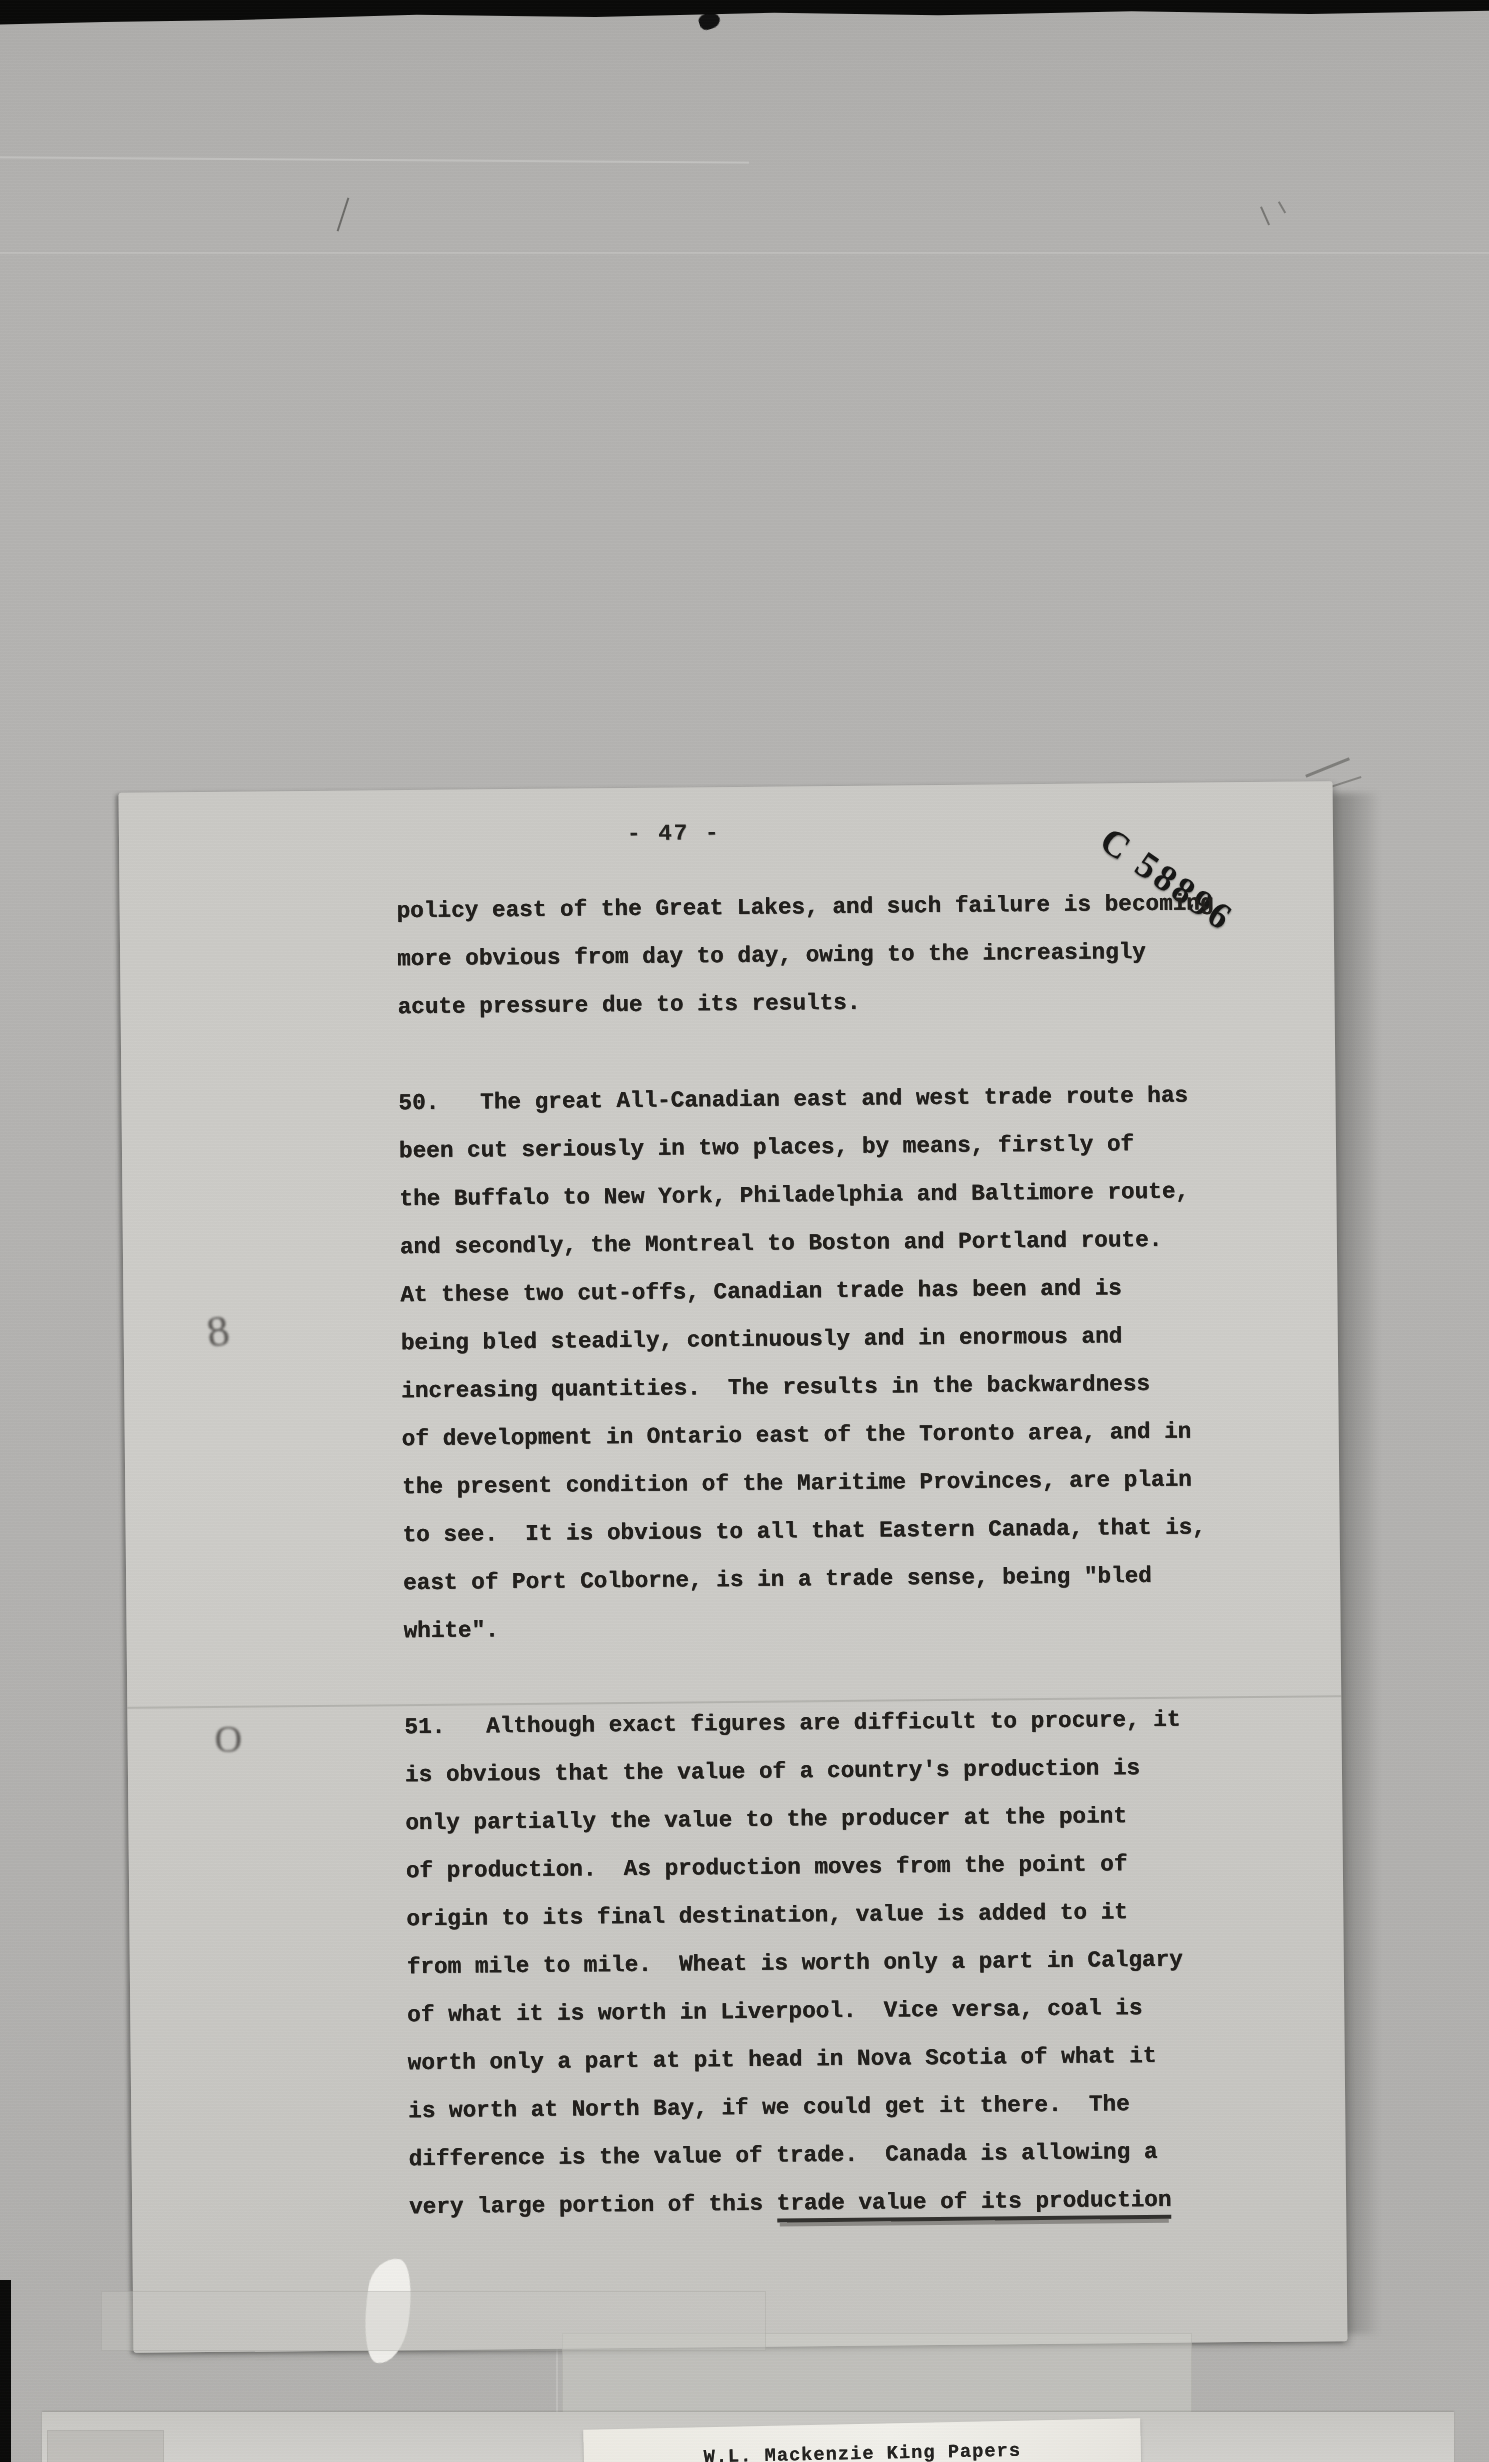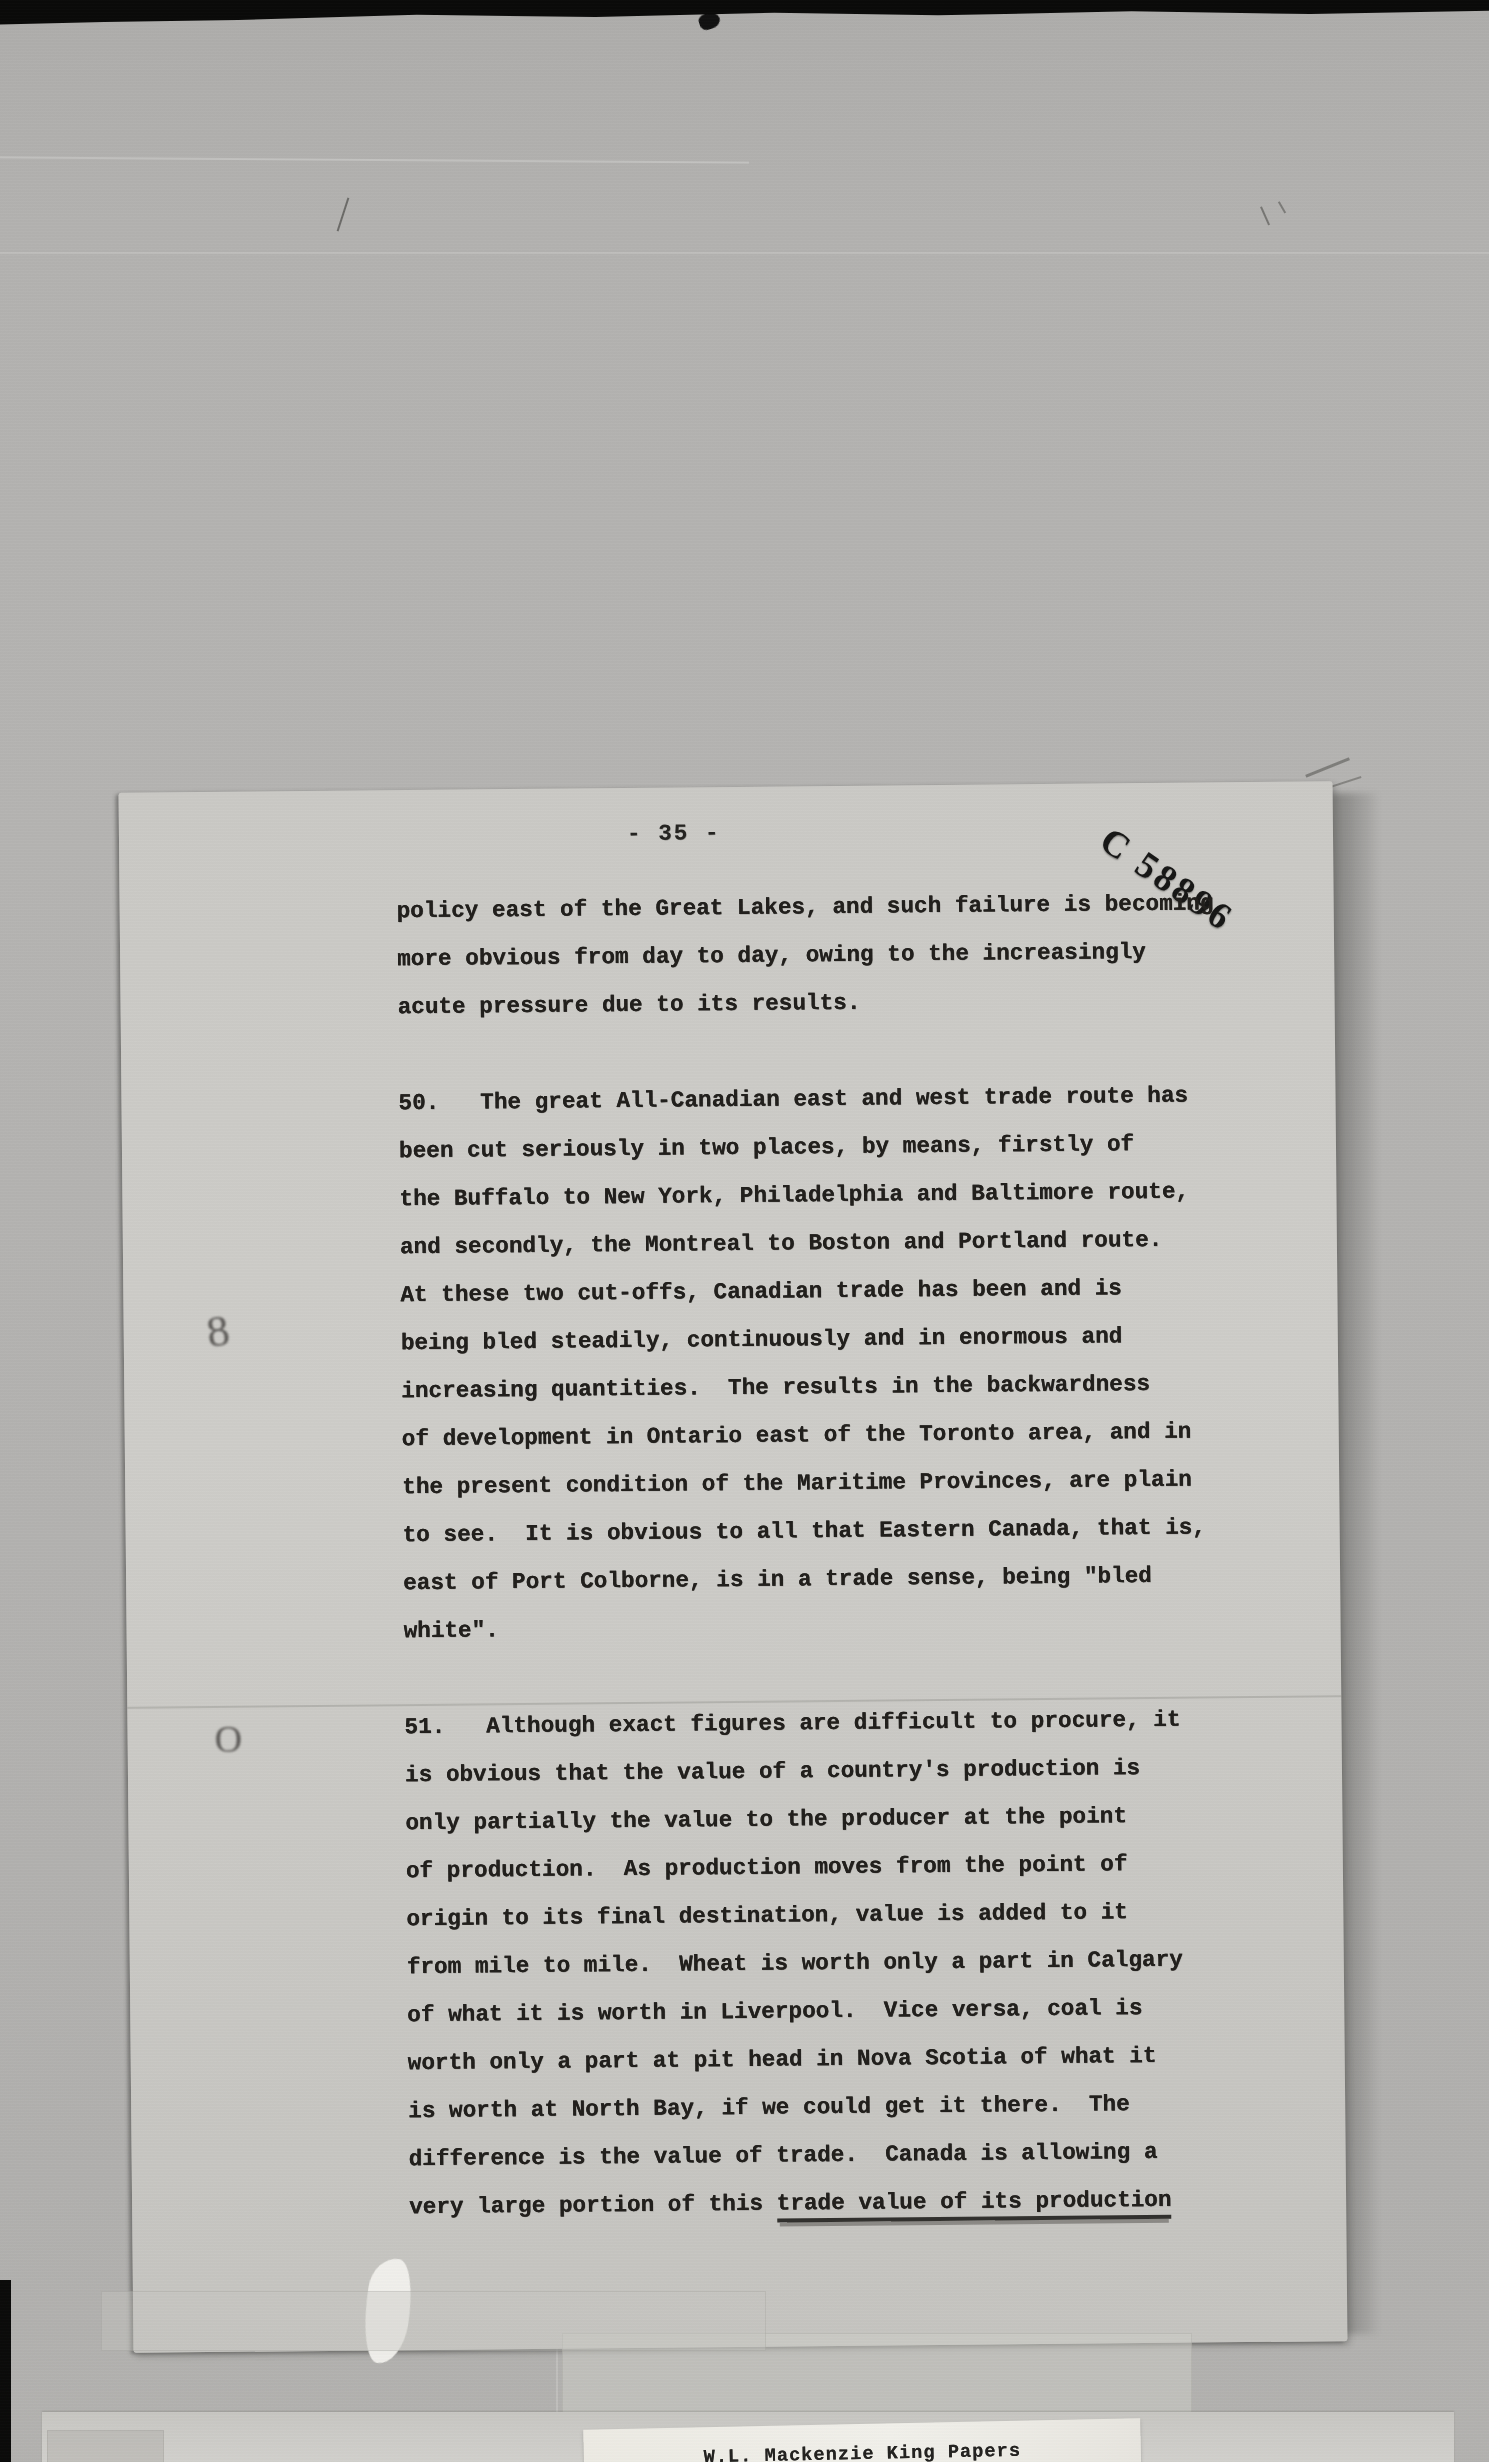--- a/index.html
+++ b/index.html
@@ -68,21 +68,21 @@
   <div class="artifact" style="left:342px;top:197px;width:2px;height:35px;background:rgba(60,60,57,.6);transform:rotate(18deg);filter:blur(0.3px);"></div>
   <div class="artifact" style="left:1264px;top:206px;width:1.5px;height:19.7px;background:rgba(70,70,66,.55);transform:rotate(-24deg);filter:blur(0.3px);"></div>
   <div class="artifact" style="left:1281px;top:201px;width:1.5px;height:12.8px;background:rgba(70,70,66,.5);transform:rotate(-30deg);filter:blur(0.3px);"></div>
 
   <div class="artifact" style="left:1304px;top:766px;width:47px;height:2.5px;background:rgba(60,60,56,.45);transform:rotate(-22deg);filter:blur(0.7px);"></div>
   <div class="artifact" style="left:1330px;top:781px;width:31.5px;height:2px;background:rgba(60,60,56,.4);transform:rotate(-18deg);filter:blur(0.7px);"></div>
 
   <div class="right-shadow"></div>
 
   <div class="page">
-    <div class="page-number">- 35 -</div>
+    <div class="page-number">- 47 -</div>
     <div class="stamp">C 58896</div>
 
     <div class="typed">
         <div class="para">
           <div class="tline">policy east of the Great Lakes, and such failure is becoming</div>
           <div class="tline">more obvious from day to day, owing to the increasingly</div>
           <div class="tline">acute pressure due to its results.</div>
         </div>
         <div class="para">
           <div class="tline">50.   The great All-Canadian east and west trade route has</div>

